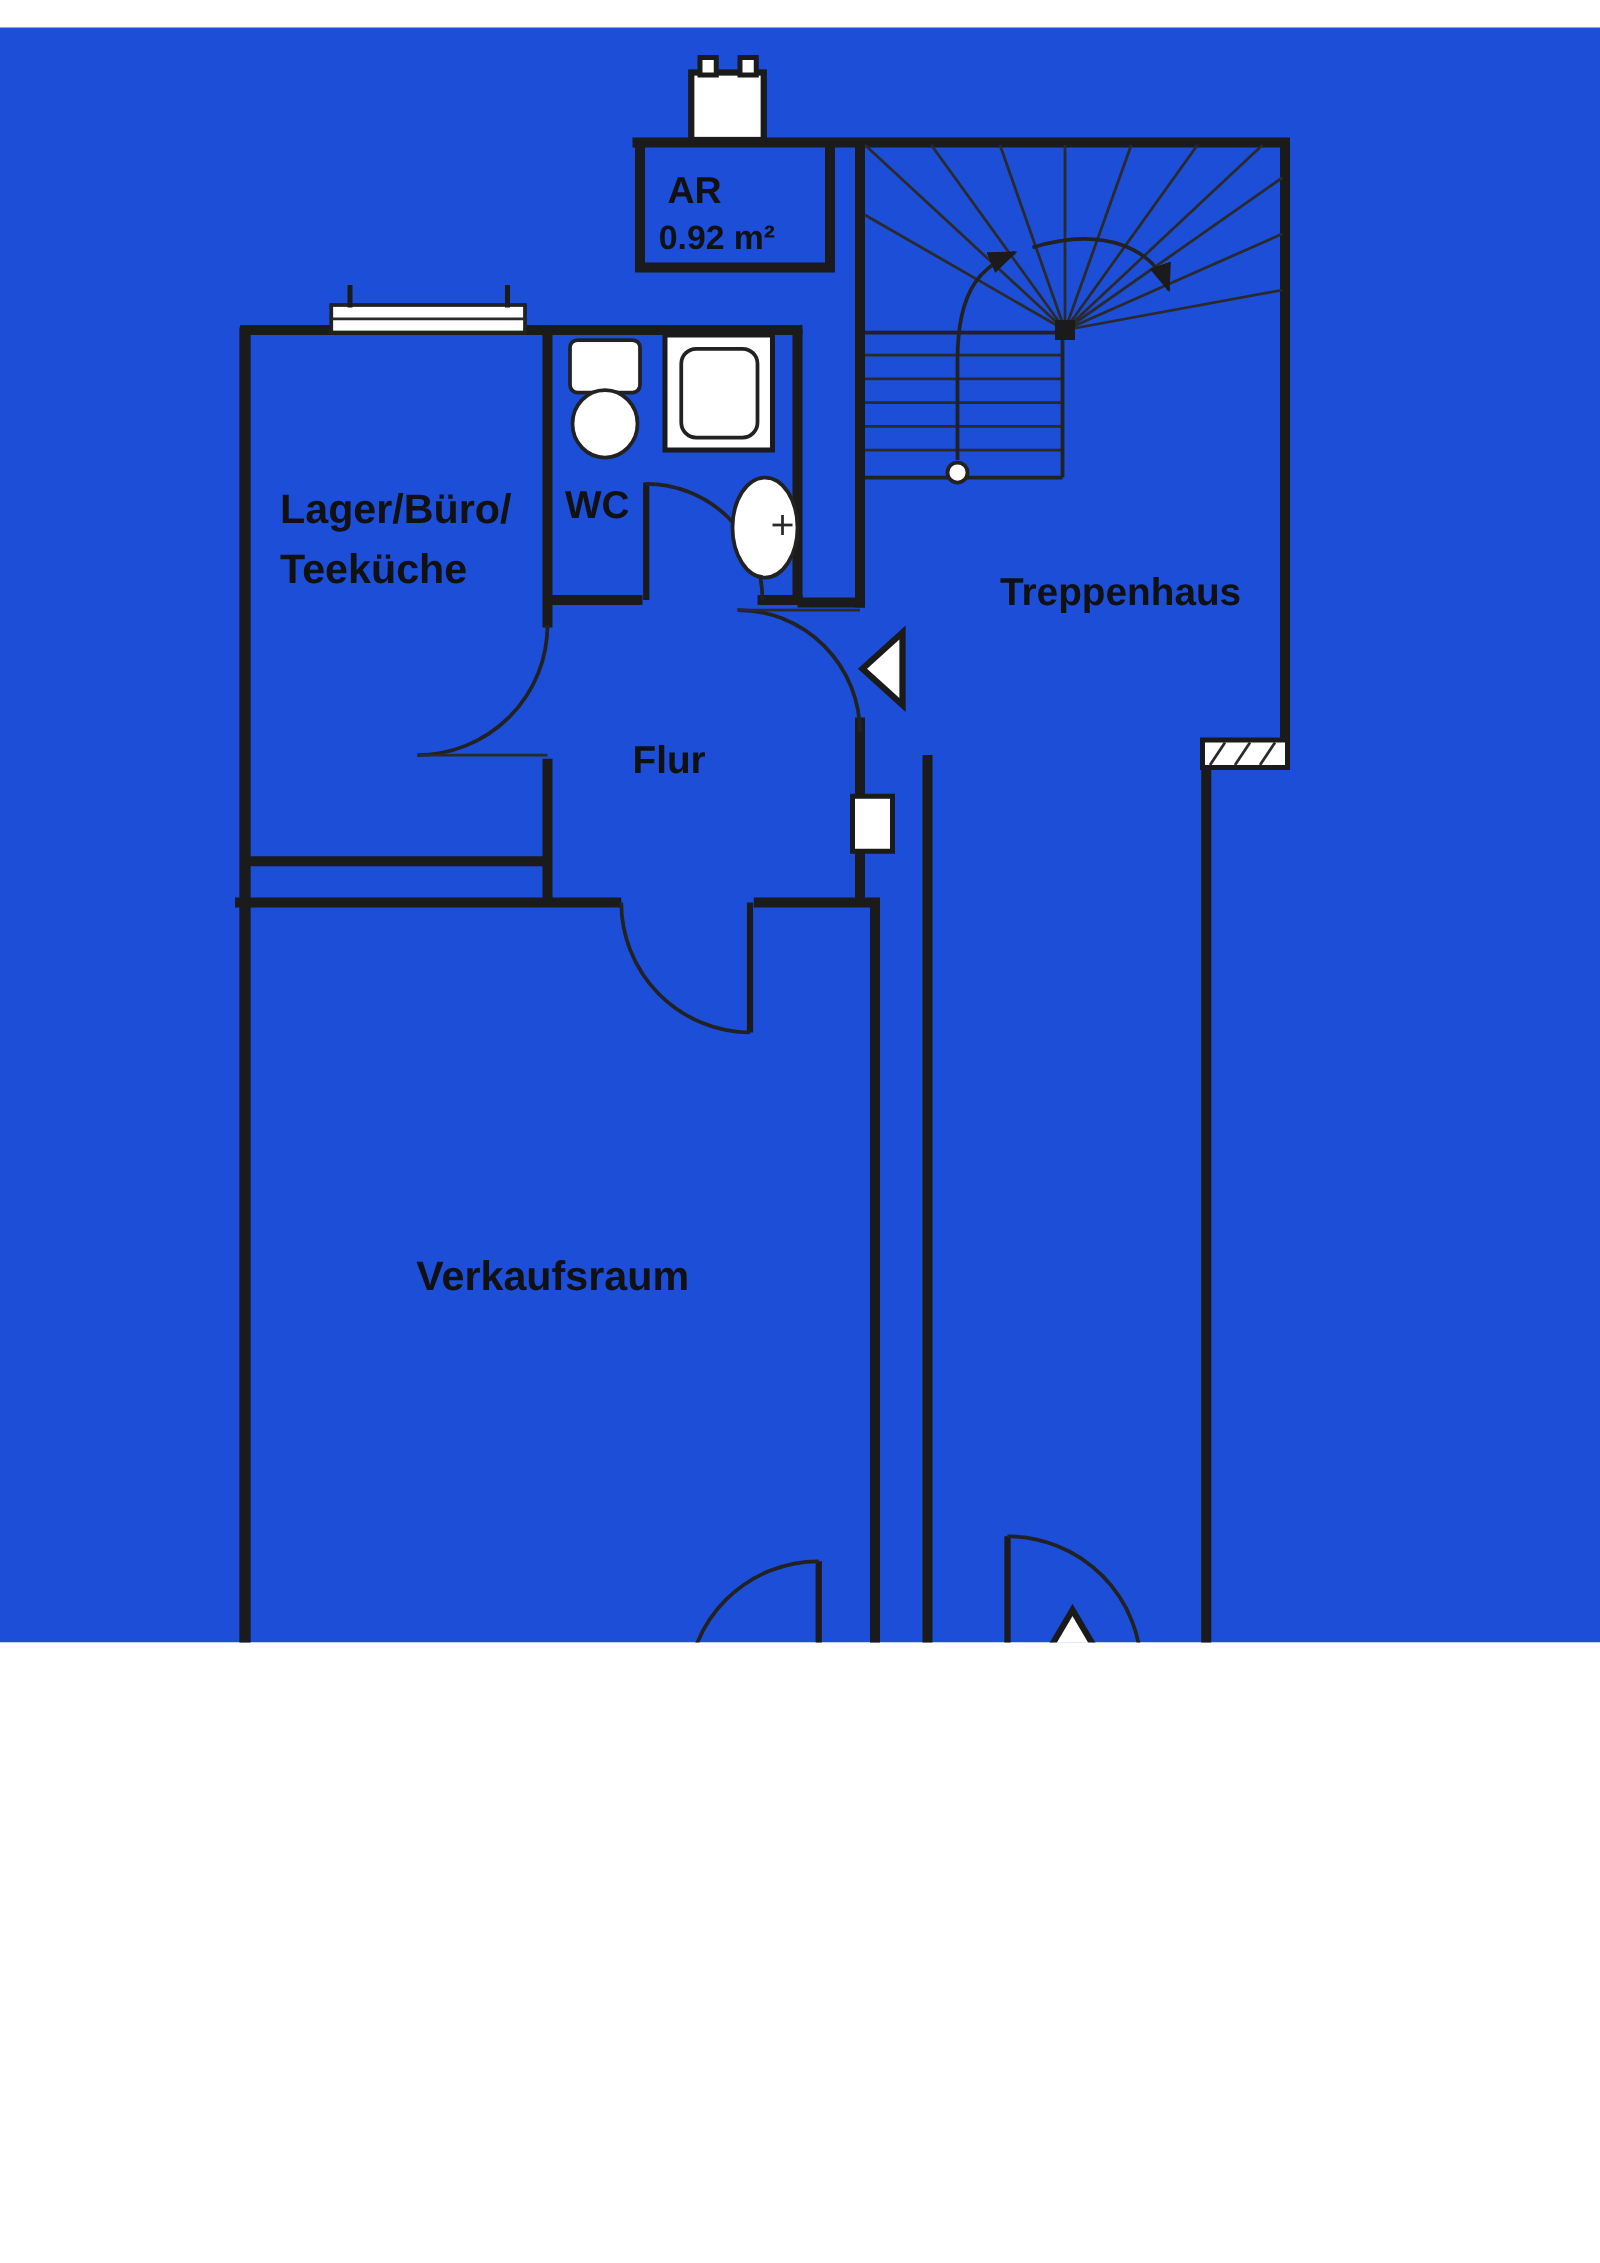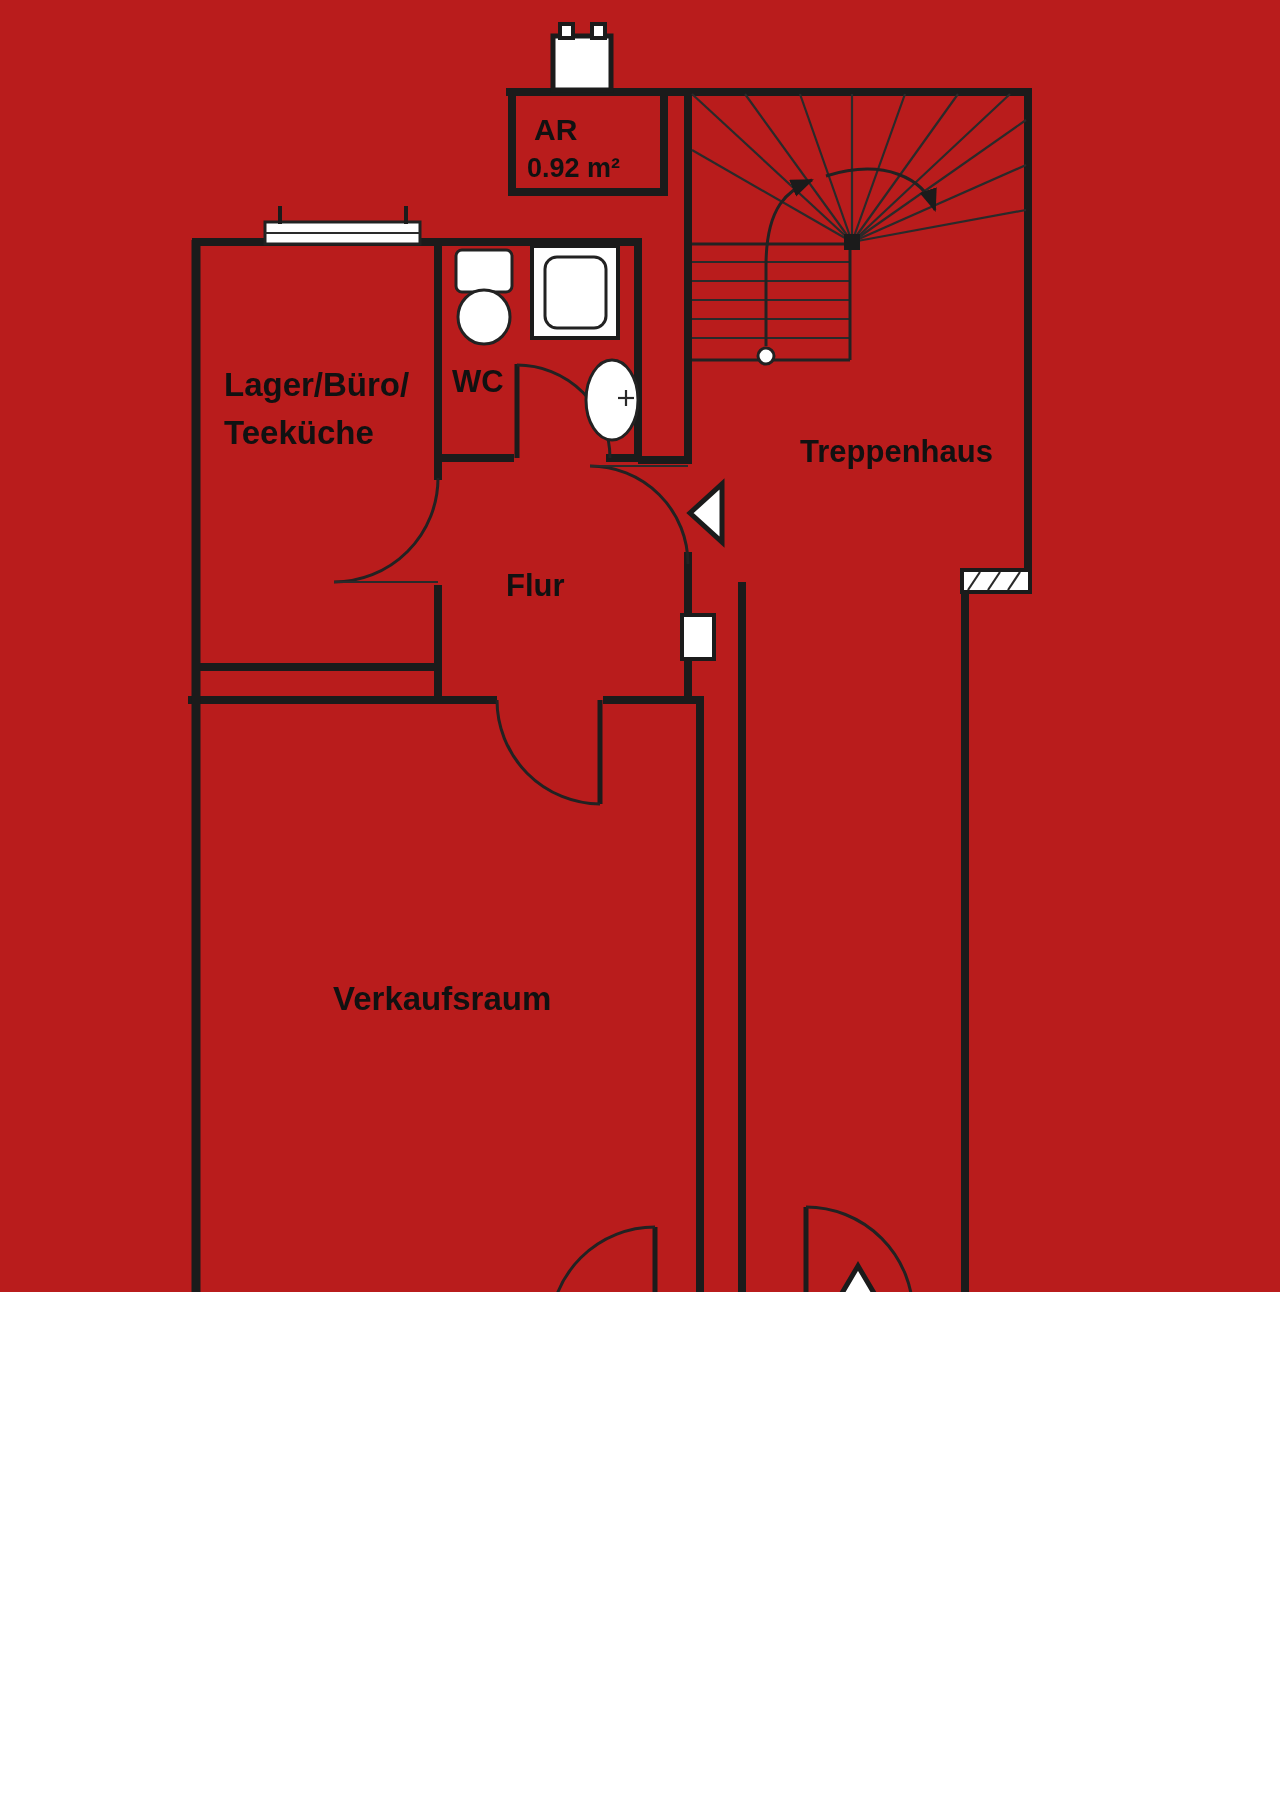--- a/index.html
+++ b/index.html
@@ -1,17 +1,17 @@
 <!DOCTYPE html>
 <html><head>
 <meta charset="utf-8">
 <style>
   html,body{margin:0;padding:0;background:#ffffff;}
-  .page{position:relative;width:1280px;height:1292px;background:#b91c1c;
-        font-family:"Liberation Sans", sans-serif;}
+  .page{position:relative;width:1280px;height:1292px;background:#1d4ed8;
+        font-family:"Liberation Sans", sans-serif;margin-top:22px;}
   svg{position:absolute;left:0;top:0;}
   .w9{stroke:#1b1b1b;stroke-width:9;fill:none;stroke-linecap:butt;}
   .w8{stroke:#1b1b1b;stroke-width:8;fill:none;stroke-linecap:butt;}
   .w5{stroke:#1b1b1b;stroke-width:5;fill:none;}
   .w4{stroke:#1b1b1b;stroke-width:4;fill:none;}
   .w3{stroke:#222222;stroke-width:3;fill:none;}
   .w2{stroke:#2a2a2a;stroke-width:2.2;fill:none;}
   .whitefill{fill:#ffffff;}
   .blackfill{fill:#1b1b1b;}
   .tri{fill:#ffffff;stroke:#1b1b1b;stroke-width:5;stroke-linejoin:miter;}

